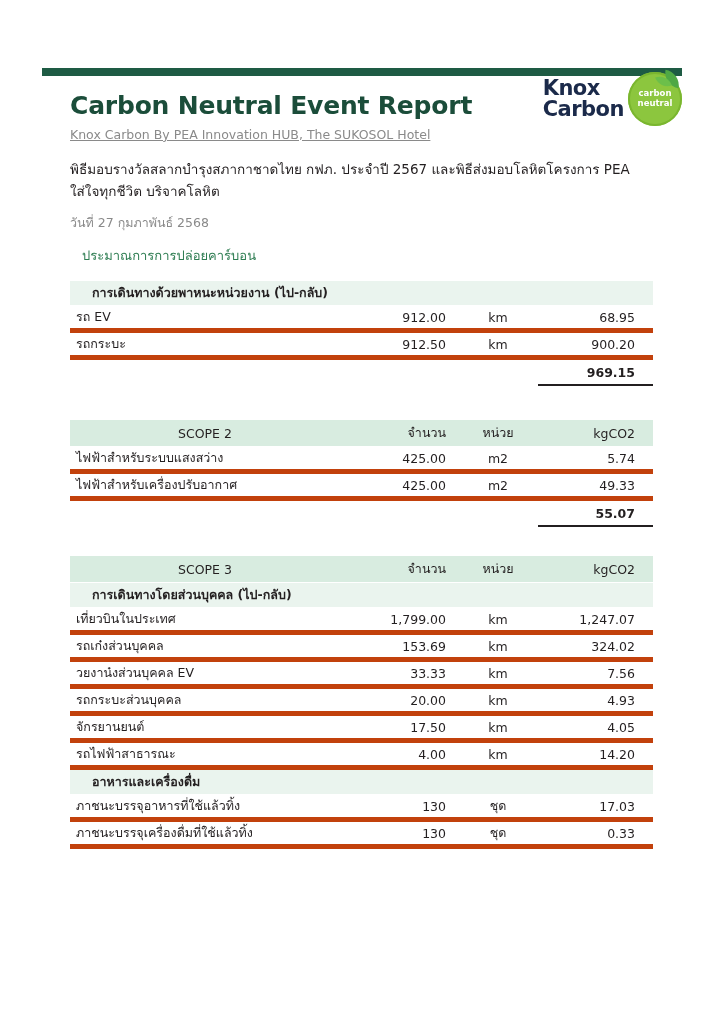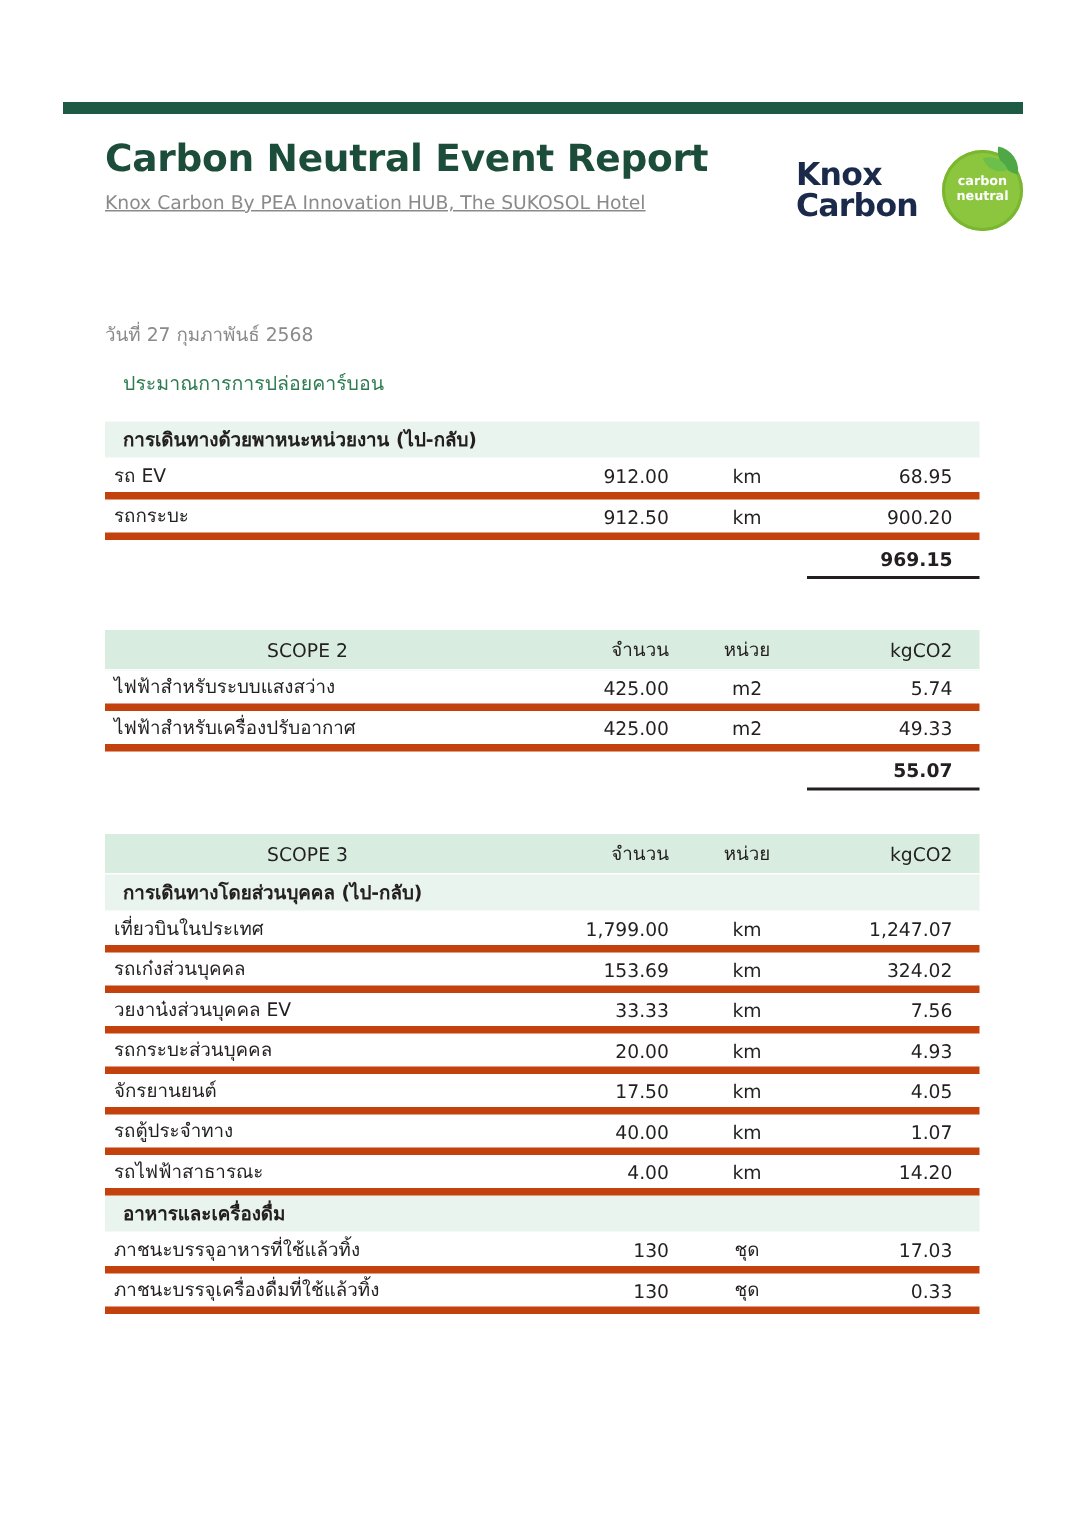--- a/index.html
+++ b/index.html
@@ -72,24 +72,24 @@
     left: 82px;
     top: 245px;
     font-size: 13px;
     color: #2e7d52;
   }
 
   
   .logo {
     position: absolute;
     right: 42px;
-    top: 100px;
+    top: 72px;
     display: flex;
     align-items: center;
-    gap: 16px;
+    gap: 4px;
   }
   .logo-text {
     text-align: left;
     line-height: 1.0;
   }
   .logo-text .l1, .logo-text .l2 {
     font-size: 21px;
     font-weight: bold;
     color: #1b2a4a;
     display: block;
@@ -159,21 +159,21 @@
   tr.head-row th.c-label { text-align: center; }
   tr.head-row th.c-num { text-align: right; padding-right: 12px; }
   tr.head-row th.c-unit { text-align: center; }
   tr.head-row th.c-kg { text-align: right; padding-right: 18px; }
 
   tr.group-row td {
     background: #eaf4ee;
     height: 24px;
     font-weight: bold;
     font-size: 12.5px;
-    padding-left: 12px;
+    padding-left: 22px;
     border-bottom: 1px solid #ffffff;
   }
   tr.group-row td.blank {
     background: #eaf4ee;
   }
   tr.data-row td {
     height: 22px;
     border-bottom: 5px solid #c2410c;
     font-size: 12.5px;
     color: #231f20;
@@ -219,20 +219,21 @@
       <span class="l2">Carbon</span>
     </div>
     <div class="logo-badge">
       <span class="leaf"></span>
       <span class="leaf2"></span>
       <span class="bt">carbon</span>
       <span class="bt">neutral</span>
     </div>
   </div>
 
+  <div class="event-line thai">พิธีมอบรางวัลสลากบำรุงสภากาชาดไทย กฟภ. ประจำปี 2567 และพิธีส่งมอบโลหิตโครงการ PEA ใส่ใจทุกชีวิต บริจาคโลหิต</div>
   <div class="event-date thai">วันที่ 27 กุมภาพันธ์ 2568</div>
   <div class="section-heading thai">ประมาณการการปล่อยคาร์บอน</div>
 
   <table class="scope" style="top:281px;">
     <colgroup>
         <col class="w-label">
         <col class="w-num">
         <col class="w-unit">
         <col class="w-kg">
       </colgroup>
@@ -343,26 +344,20 @@
       <td class="c-unit">km</td>
       <td class="c-kg">4.93</td>
     </tr>
     <tr class="data-row">
       <td class="c-label thai">จักรยานยนต์</td>
       <td class="c-num">17.50</td>
       <td class="c-unit">km</td>
       <td class="c-kg">4.05</td>
     </tr>
     <tr class="data-row">
-      <td class="c-label thai">รถตู้ประจำทาง</td>
-      <td class="c-num">40.00</td>
-      <td class="c-unit">km</td>
-      <td class="c-kg">1.07</td>
-    </tr>
-    <tr class="data-row">
       <td class="c-label thai">รถไฟฟ้าสาธารณะ</td>
       <td class="c-num">4.00</td>
       <td class="c-unit">km</td>
       <td class="c-kg">14.20</td>
     </tr>
     <tr class="group-row">
       <td class="thai">อาหารและเครื่องดื่ม</td>
       <td class="blank"></td>
       <td class="blank"></td>
       <td class="blank"></td>

